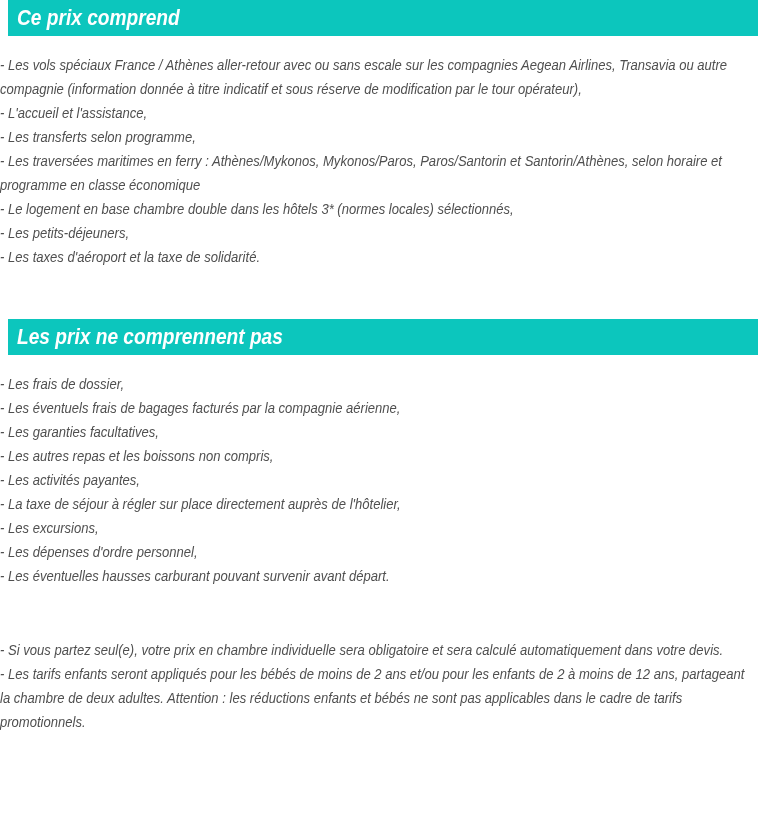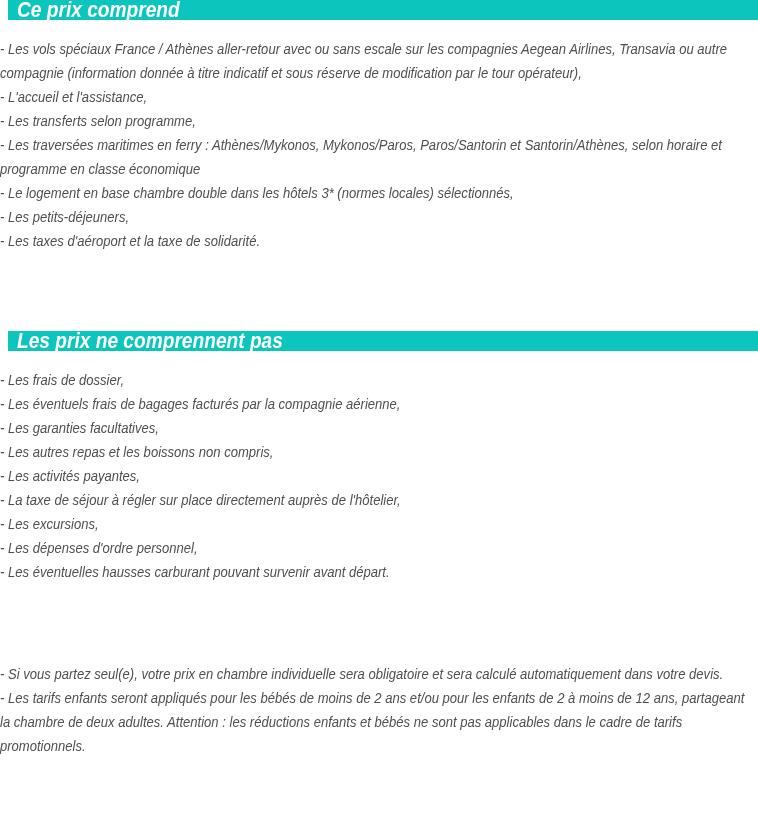--- a/index.html
+++ b/index.html
@@ -5,24 +5,24 @@
   html, body { margin: 0; padding: 0; background: #ffffff; }
   .page {
     width: 758px;
     height: 827px;
     overflow: hidden;
     background: #ffffff;
     font-family: "Liberation Sans", sans-serif;
     position: relative;
   }
   .section { margin: 0; }
-  .section + .section { margin-top: 78px; }
+  .section + .section { margin-top: 50px; }
   .section-header {
     margin-left: 8px;
-    height: 20px;
+    height: 36px;
     background: #0cc6bd;
     display: flex;
     align-items: center;
     padding-left: 9px;
     box-sizing: border-box;
   }
   .section-title {
     margin: 0;
     color: #ffffff;
     font-size: 22px;

